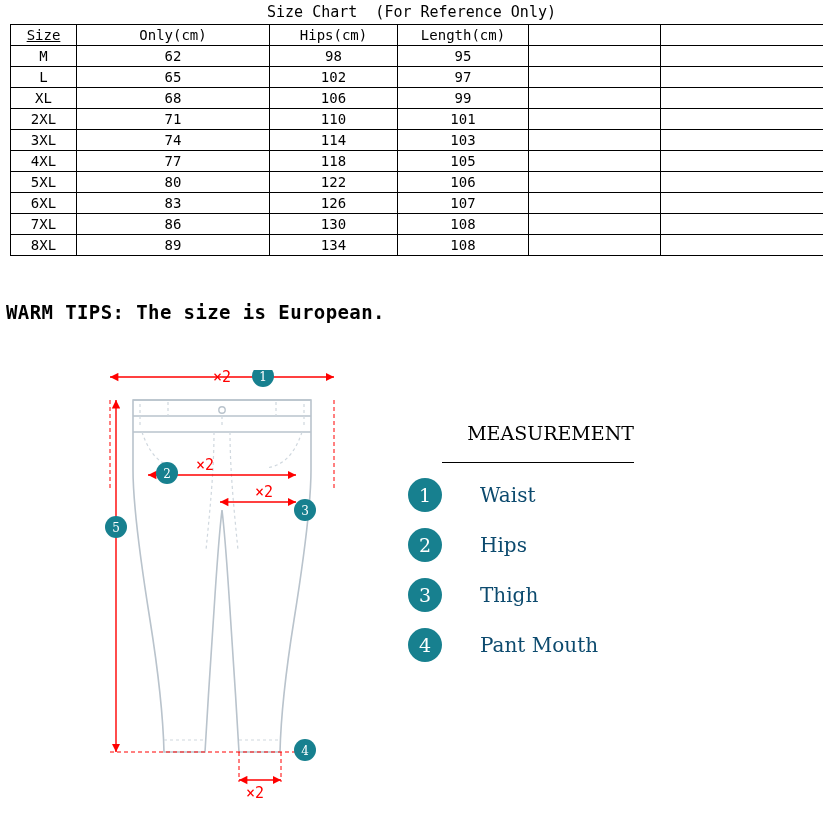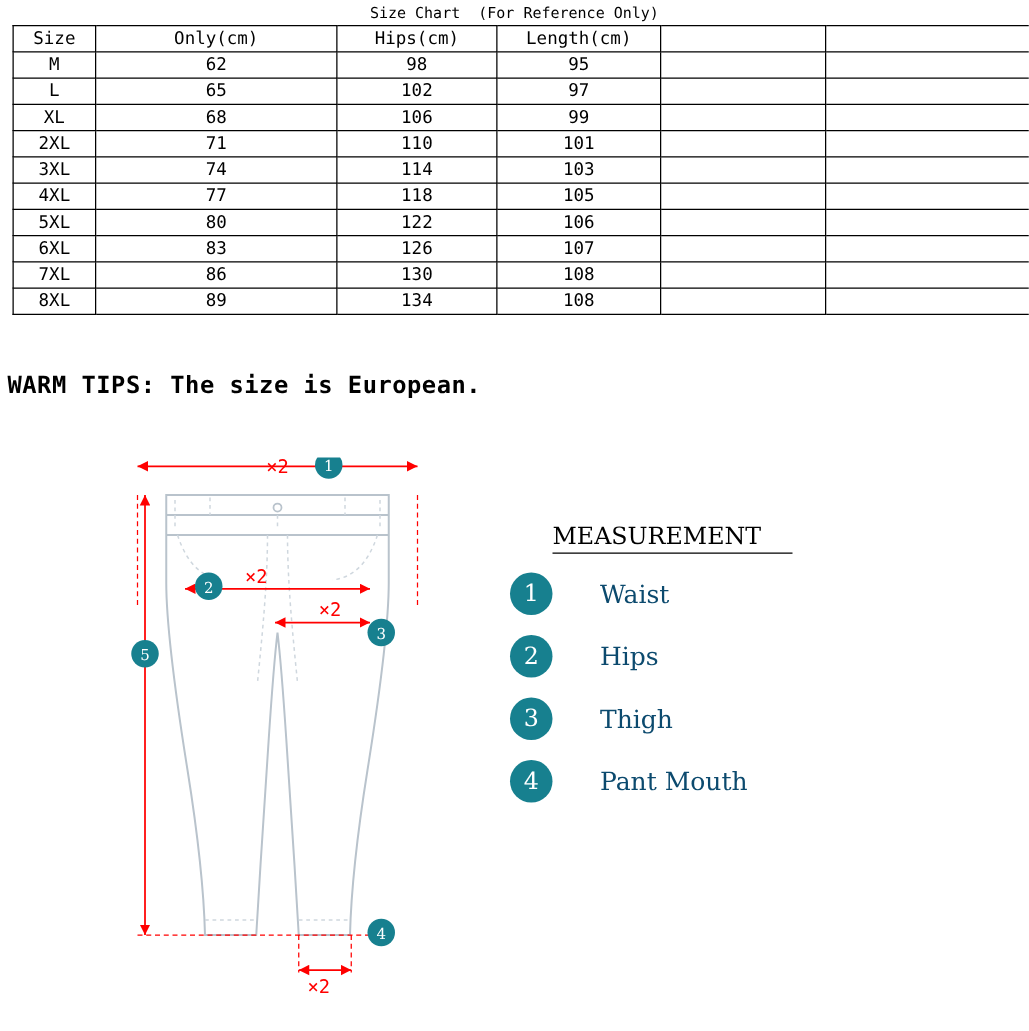--- a/index.html
+++ b/index.html
@@ -17,21 +17,21 @@
   }
   .page {
     width: 823px;
     height: 825px;
     position: relative;
   }
 
   
   .chart-title {
     text-align: center;
-    font-size: 12px;
+    font-size: 15px;
     font-family: "DejaVu Sans Mono", monospace;
     padding-top: 3px;
     letter-spacing: 0px;
     white-space: pre;
   }
 
   
   table.size-table {
     border-collapse: collapse;
     width: 810px;
@@ -40,21 +40,21 @@
   }
   table.size-table td, table.size-table th {
     border: 1px solid #000000;
     height: 20px;
     text-align: center;
     font-size: 14px;
     font-family: "DejaVu Sans Mono", monospace;
     font-weight: normal;
     padding: 0;
   }
-  .col-size  { width: 65px; }
+  .col-size  { width: 65px; text-decoration: underline; }
   .col-waist { width: 192px; }
   .col-hips  { width: 127px; }
   .col-len   { width: 130px; }
   .col-pad   { width: 131px; }
   .col-pad2  { width: 165px; }
 
   
   .unit-line {
     color: #ff0000;
     font-size: 19px;
@@ -91,25 +91,25 @@
   
   .legend {
     position: absolute;
     left: 408px;
     top: 52px;
     width: 330px;
   }
   .legend-title {
     font-family: "DejaVu Serif", serif;
     font-size: 19px;
-    text-align: left;
+    text-align: right;
     width: 192px;
     margin-left: 34px;
     border-bottom: 1.5px solid #000;
-    padding-bottom: 2px;
+    padding-bottom: 18px;
   }
   .legend-row {
     display: flex;
     align-items: center;
     margin-top: 14px;
     height: 36px;
   }
   .badge {
     width: 34px;
     height: 34px;

